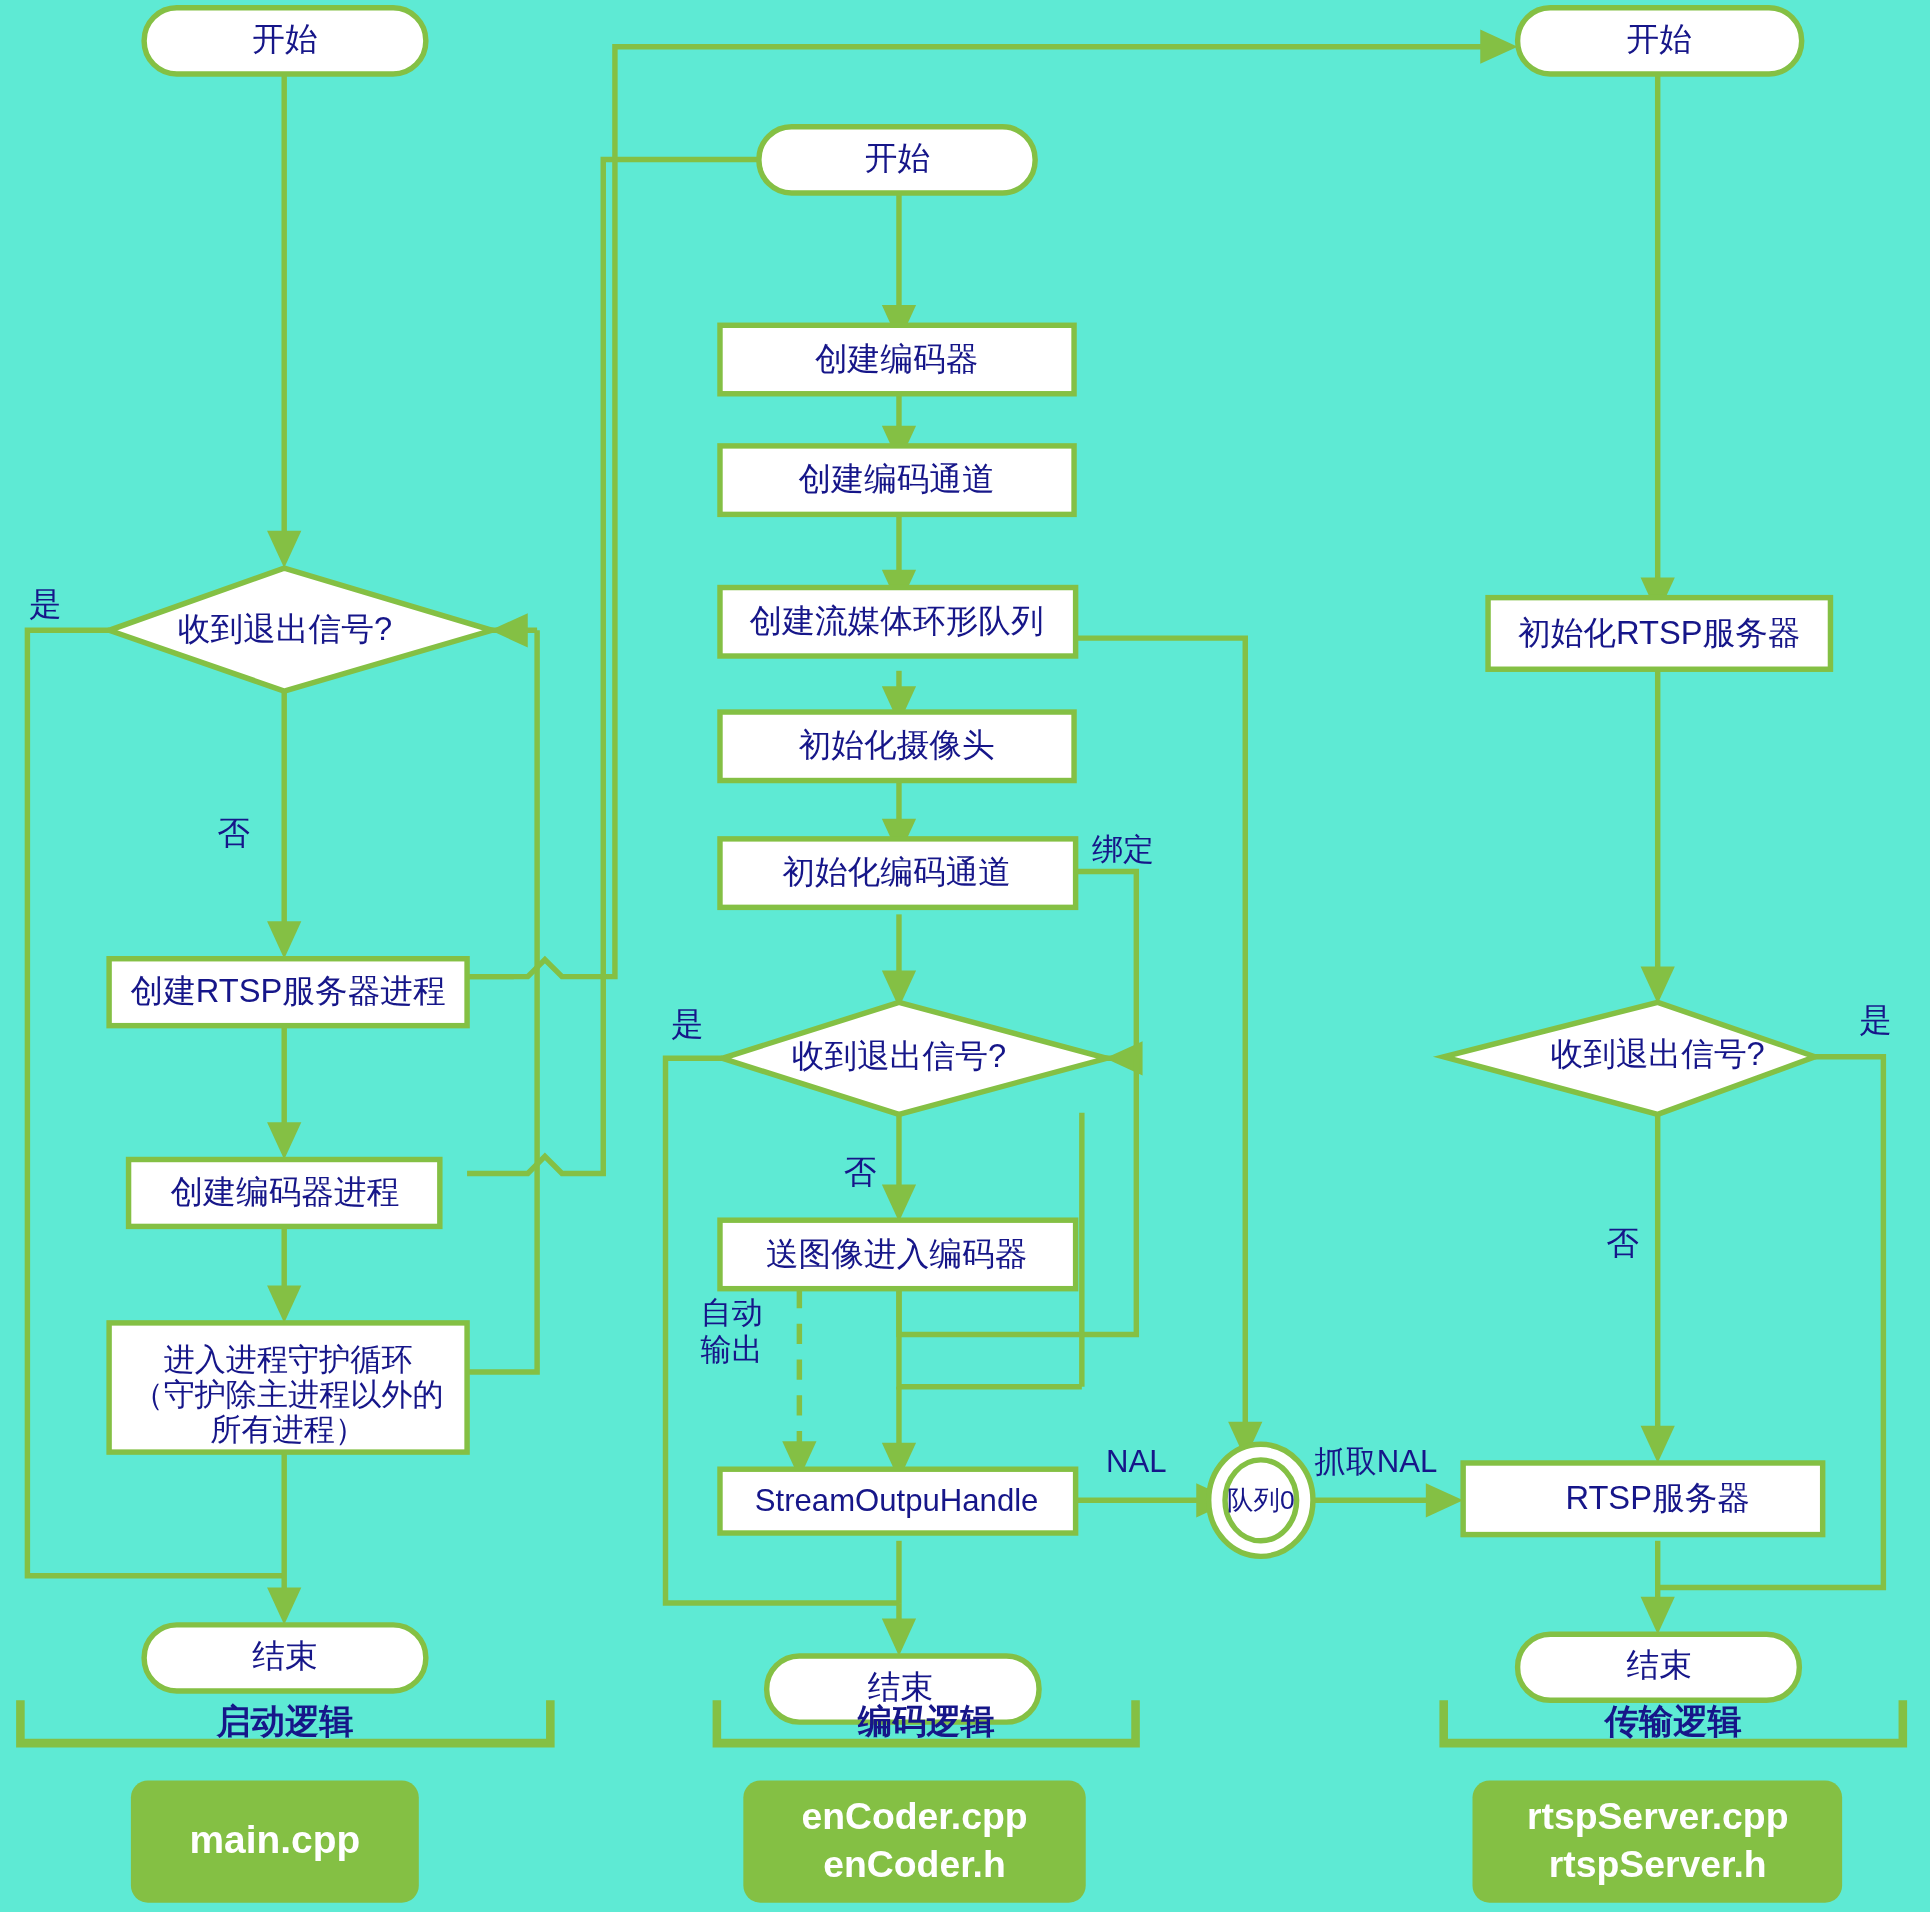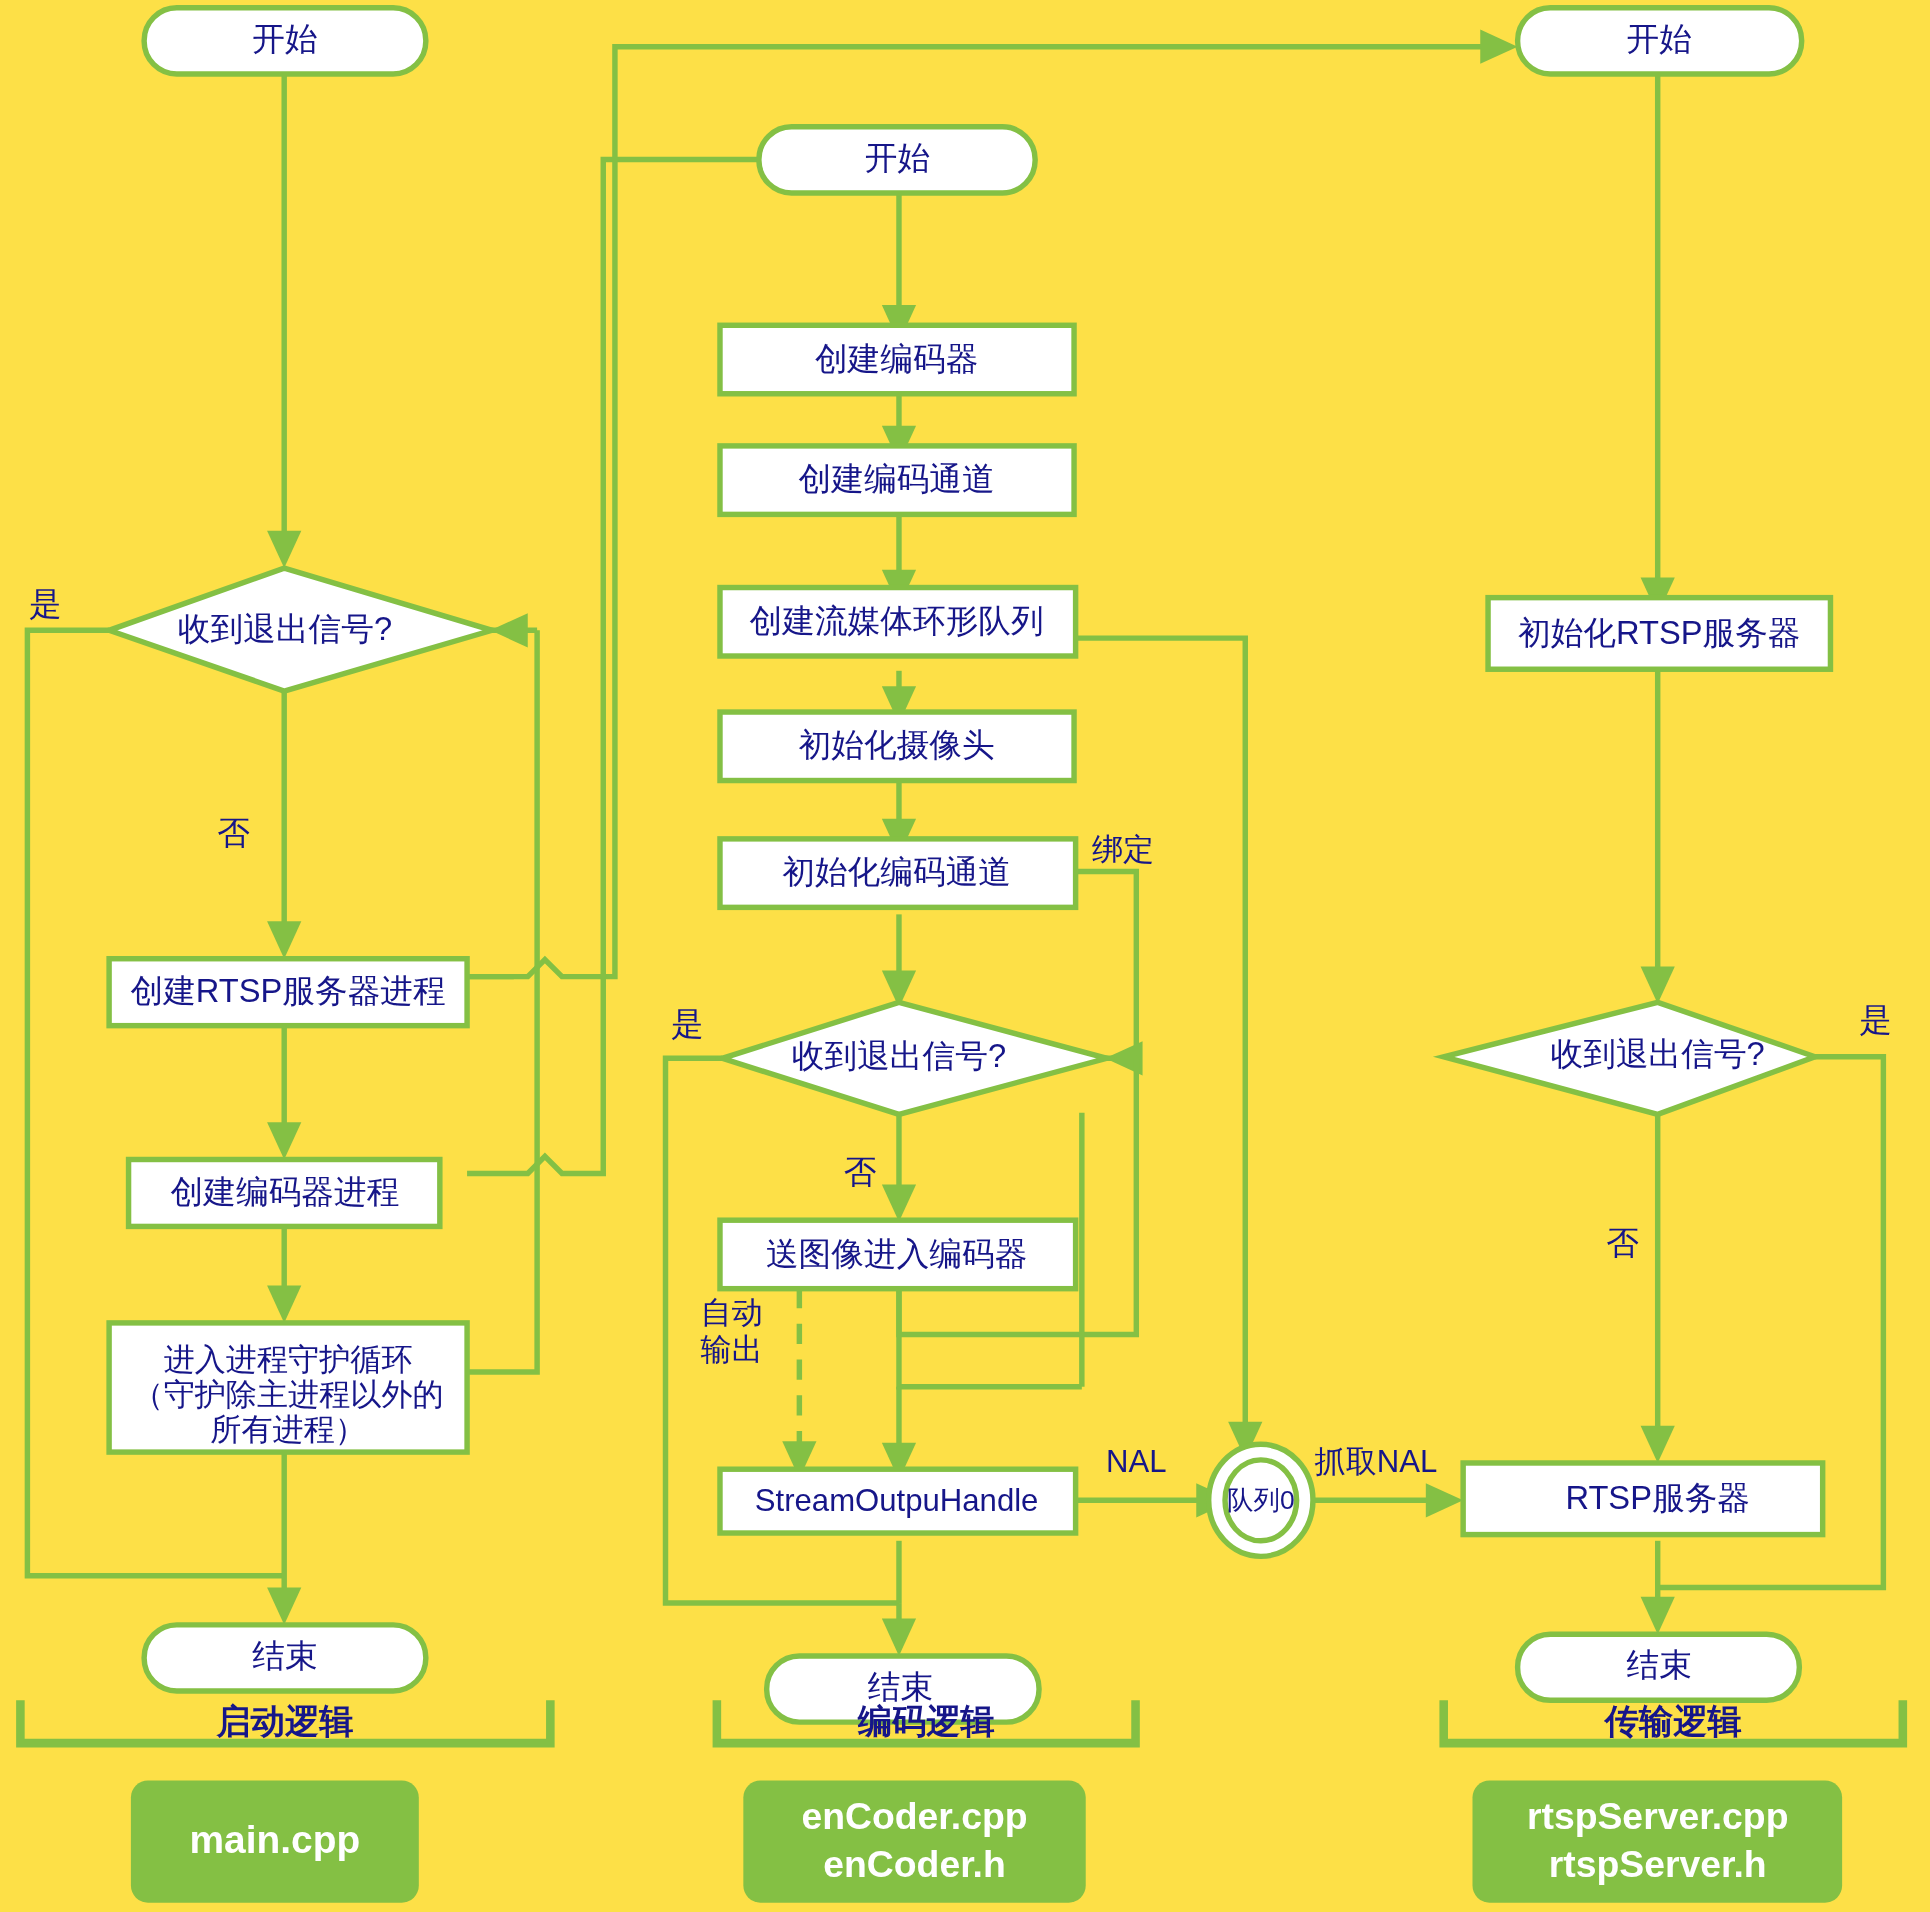--- a/index.html
+++ b/index.html
@@ -1,17 +1,17 @@
 <!DOCTYPE html>
 <html style="font-size:12.5px"><head>
 <meta charset="utf-8">
 <style>
   html,body{margin:0;padding:0;background:#ffffff;}
   body{font-family:"Liberation Sans","DejaVu Sans",sans-serif;}
-  #stage{position:relative;width:1931px;height:1912px;background:#fde047;overflow:hidden;}
+  #stage{position:relative;width:1931px;height:1912px;background:#5eead4;overflow:hidden;}
   svg#flow{position:absolute;left:0;top:0;width:1931px;height:1912px;}
   .nodeTxt{font-family:"Liberation Sans","DejaVu Sans",sans-serif;fill:#161689;}
   .edgeTxt{font-family:"Liberation Sans","DejaVu Sans",sans-serif;fill:#161689;}
   .legendTxt{font-family:"Liberation Sans","DejaVu Sans",sans-serif;fill:#161689;font-weight:bold;}
   .fileTxt{font-family:"Liberation Sans","DejaVu Sans",sans-serif;fill:#ffffff;font-weight:bold;}
   .shape{fill:#ffffff;stroke:#84c044;stroke-width:7;}
   .link{fill:none;stroke:#84c044;stroke-width:7;stroke-linecap:butt;stroke-linejoin:miter;}
   .linkDashed{fill:none;stroke:#84c044;stroke-width:7;stroke-dasharray:26 20;}
   .arrowHead{fill:#84c044;stroke:none;}
   .bracket{fill:none;stroke:#84c044;stroke-width:11;}

